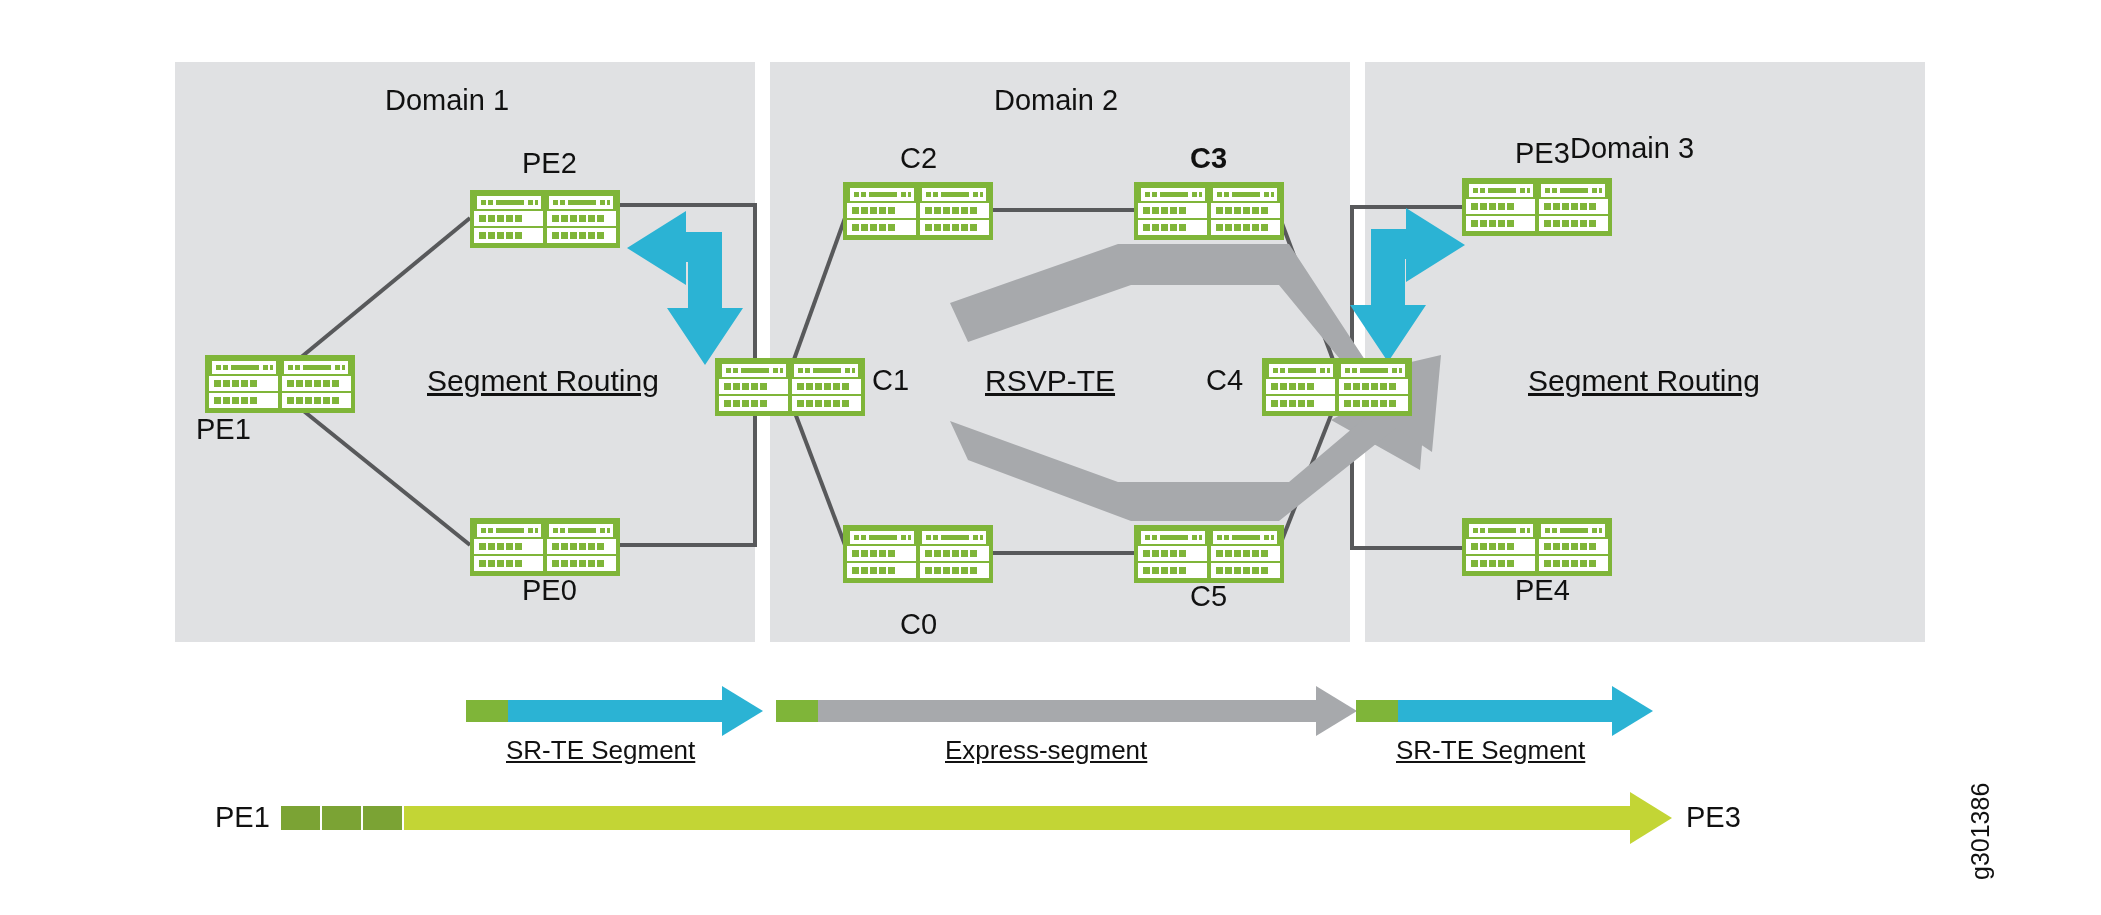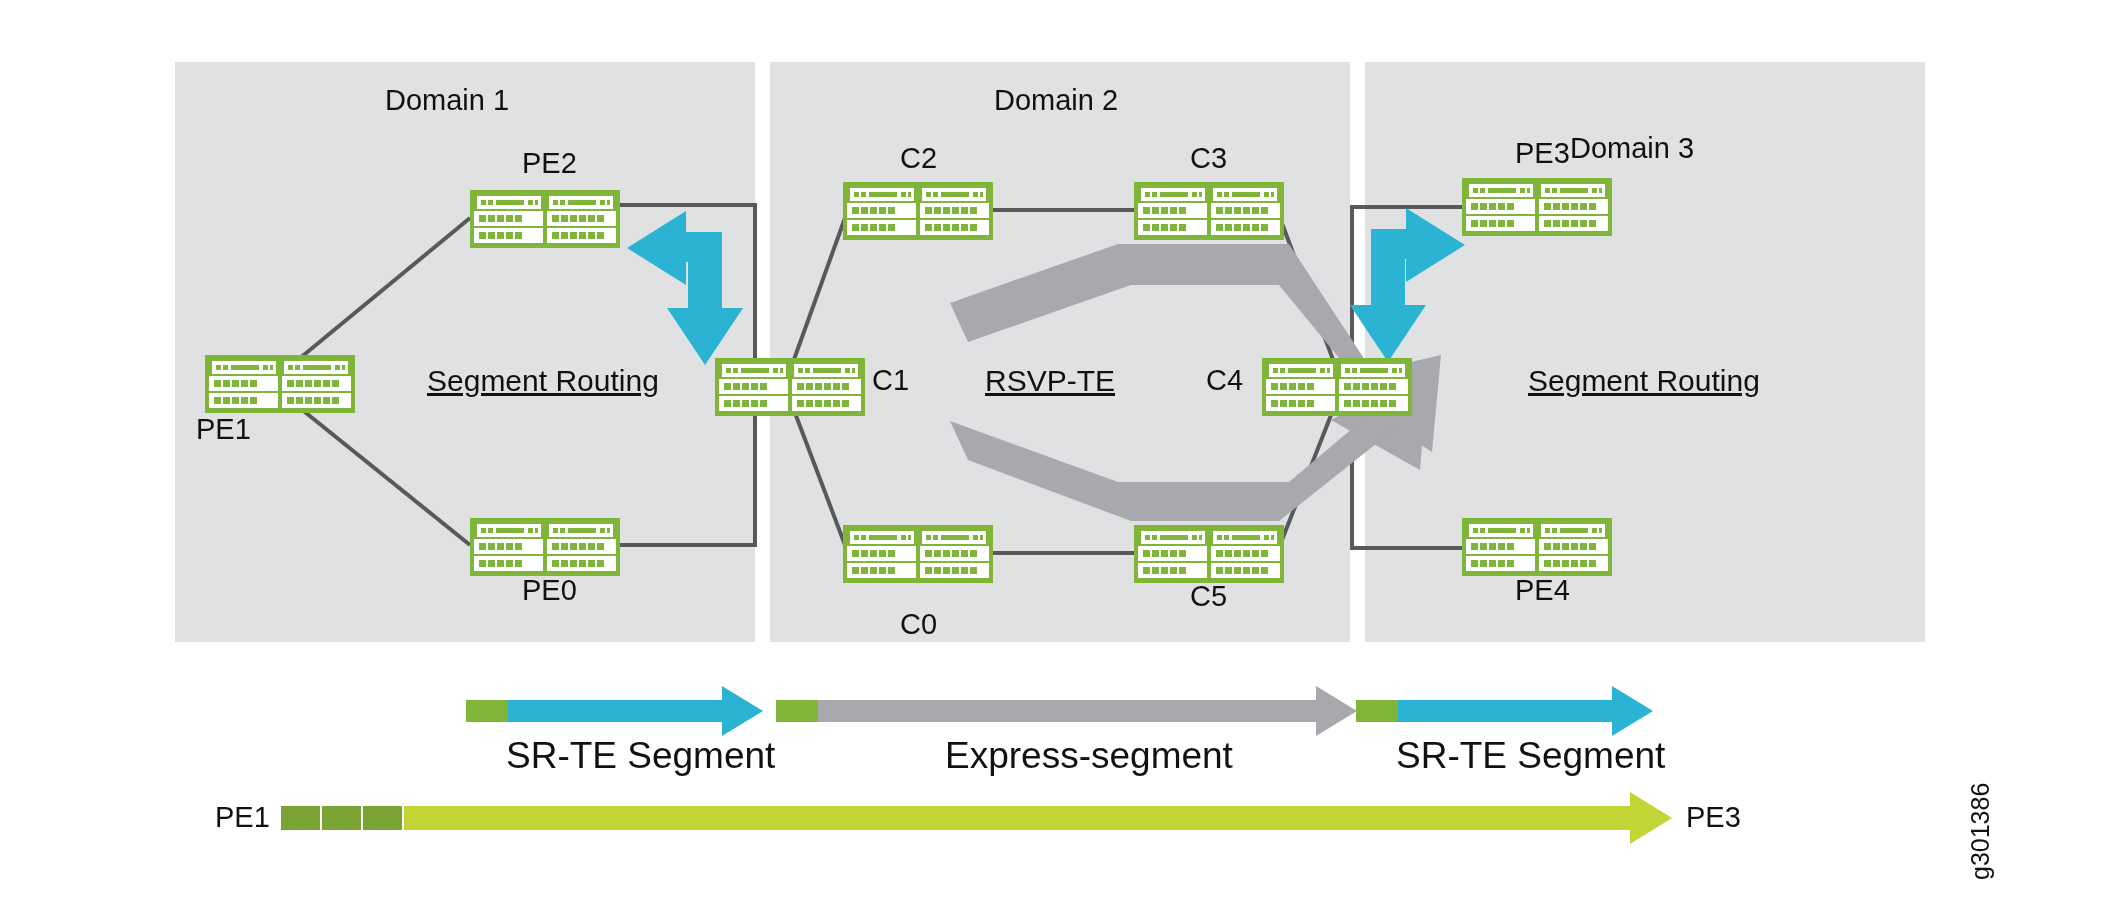--- a/index.html
+++ b/index.html
@@ -5,21 +5,21 @@
   html,body{margin:0;padding:0;background:#ffffff;}
   body{width:2101px;height:915px;position:relative;overflow:hidden;
        font-family:"Liberation Sans", sans-serif;color:#000;}
   #root{position:absolute;left:0;top:0;width:2101px;height:915px;}
   svg.layer{position:absolute;left:0;top:0;width:2101px;height:915px;}
   .lbl{position:absolute;white-space:nowrap;font-family:"Liberation Sans",sans-serif;
        color:#111;line-height:1;}
   .domain-title{font-size:29px;}
   .node-label{font-size:29px;}
   .area-label{font-size:30px;text-decoration:underline;}
-  .legend-label{font-size:37px;}
+  .legend-label{font-size:26px;text-decoration:underline;}
   .endlabel{font-size:29px;}
   .figid{position:absolute;font-size:25px;color:#111;
          transform:rotate(-90deg);transform-origin:left top;white-space:nowrap;}
 </style>
 </head>
 <body>
 
 <div id="root">
 
   <svg class="layer" viewBox="0 0 2101 915">
@@ -166,21 +166,21 @@
 
   <div class="lbl area-label" style="left:427px;top:366px;">Segment Routing</div>
   <div class="lbl area-label" style="left:985px;top:366px;">RSVP-TE</div>
   <div class="lbl area-label" style="left:1528px;top:366px;">Segment Routing</div>
 
   <div class="lbl node-label" style="left:196px;top:415px;">PE1</div>
   <div class="lbl node-label" style="left:522px;top:149px;">PE2</div>
   <div class="lbl node-label" style="left:522px;top:576px;">PE0</div>
   <div class="lbl node-label" style="left:872px;top:366px;">C1</div>
   <div class="lbl node-label" style="left:900px;top:144px;">C2</div>
-  <div class="lbl node-label" style="left:1190px;top:144px;">C3</div>
+  <div class="lbl node-label" style="left:1190px;top:144px;font-weight:bold;">C3</div>
   <div class="lbl node-label" style="left:900px;top:582px;margin-top:28px;">C0</div>
   <div class="lbl node-label" style="left:1190px;top:582px;">C5</div>
   <div class="lbl node-label" style="left:1206px;top:366px;">C4</div>
   <div class="lbl node-label" style="left:1515px;top:139px;">PE3</div>
   <div class="lbl node-label" style="left:1515px;top:576px;">PE4</div>
 
   <div class="lbl legend-label" style="left:506px;top:737px;">SR-TE Segment</div>
   <div class="lbl legend-label" style="left:945px;top:737px;">Express-segment</div>
   <div class="lbl legend-label" style="left:1396px;top:737px;">SR-TE Segment</div>
 

